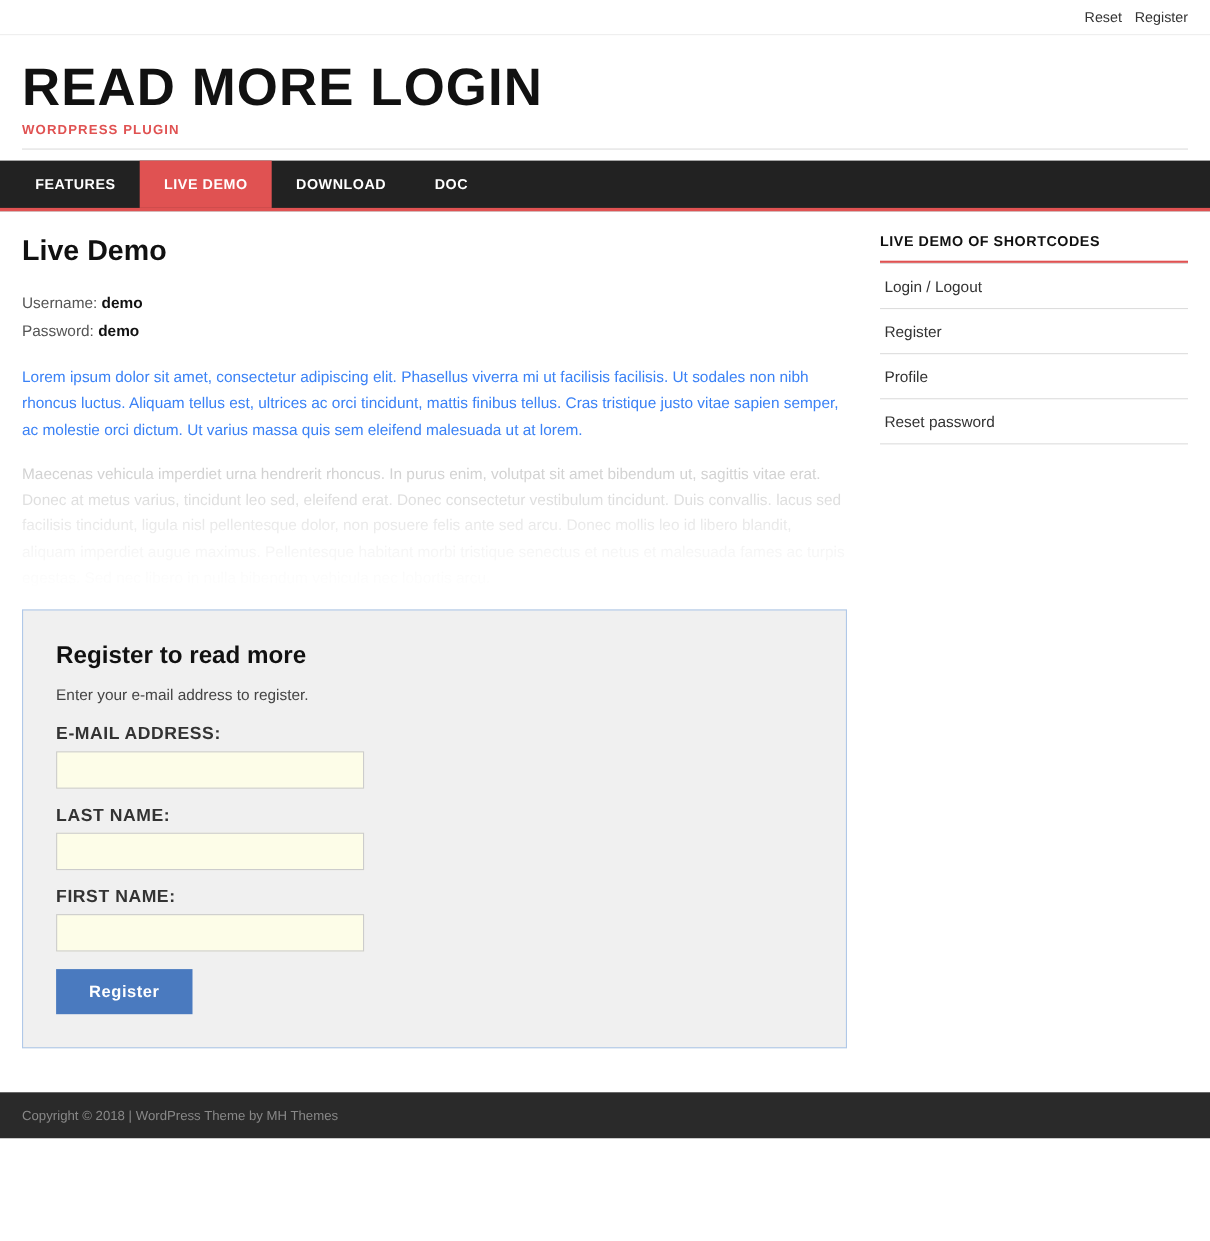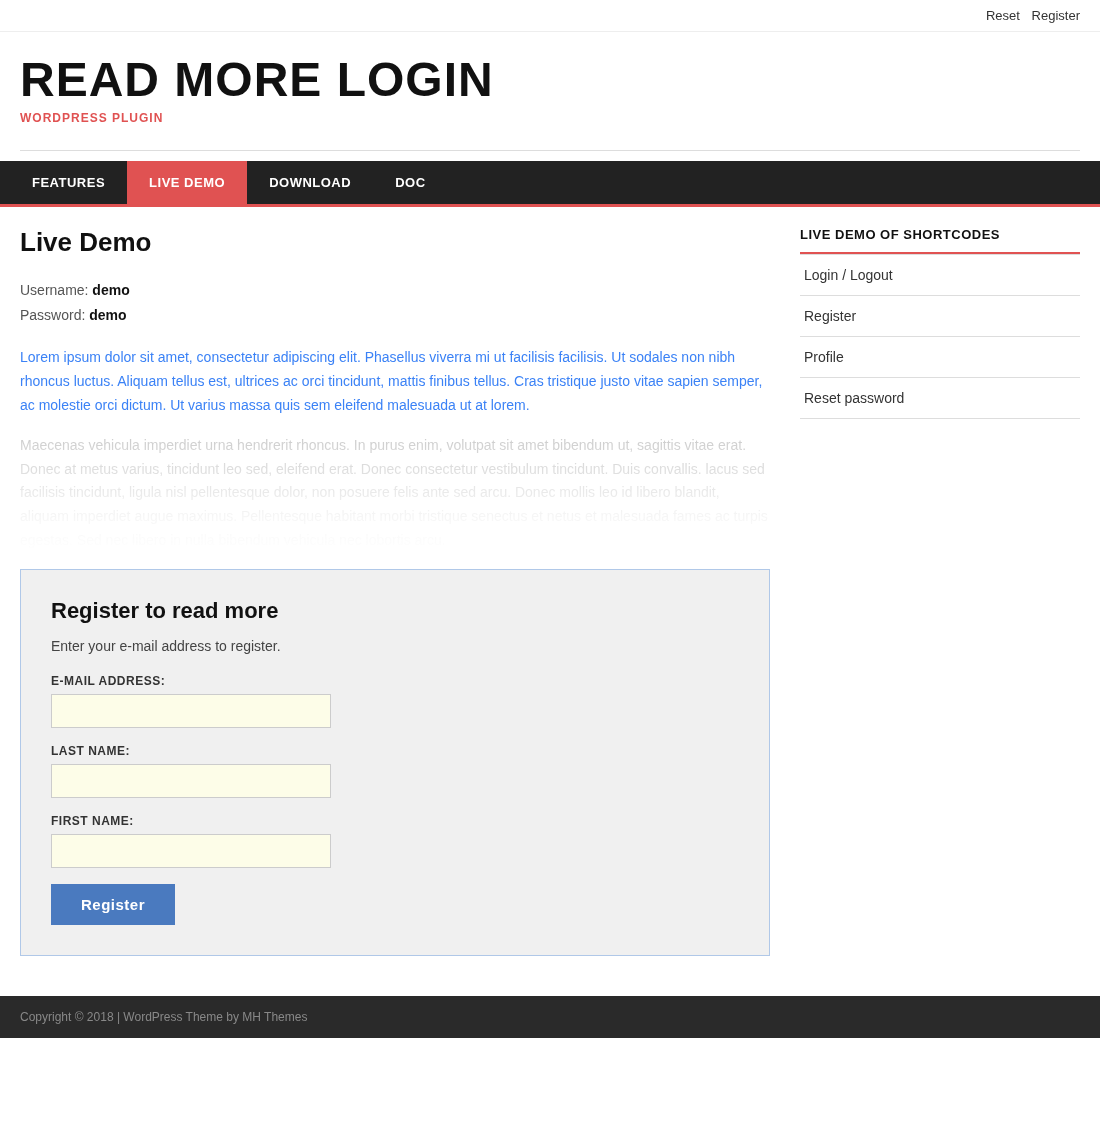--- a/index.html
+++ b/index.html
@@ -25,21 +25,21 @@
       color: #111;
       letter-spacing: 1px;
     }
     .site-subtitle {
       font-size: 12px;
       font-weight: bold;
       color: #e05252;
       text-transform: uppercase;
       letter-spacing: 1px;
       margin-top: 4px;
-      padding-bottom: 25px;
+      padding-bottom: 10px;
       border-bottom: 1px solid #ddd;
     }
 
     
     nav.main-nav {
       background: #222;
       border-bottom: 3px solid #e05252;
     }
     nav.main-nav ul {
       list-style: none;
@@ -128,21 +128,21 @@
     .register-box .desc {
       font-size: 14px;
       color: #444;
       margin-bottom: 20px;
     }
     .form-group {
       margin-bottom: 16px;
     }
     .form-group label {
       display: block;
-      font-size: 12px;
+      font-size: 16px;
       font-weight: bold;
       color: #333;
       text-transform: uppercase;
       letter-spacing: 0.5px;
       margin-bottom: 6px;
     }
     .form-group input[type="text"],
     .form-group input[type="email"] {
       width: 280px;
       padding: 8px 6px;

